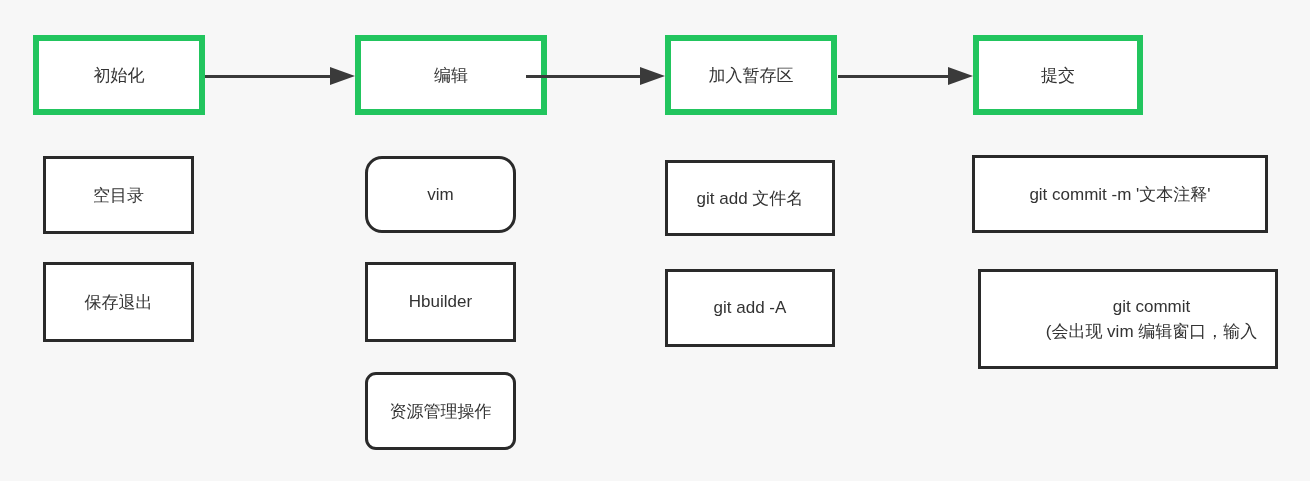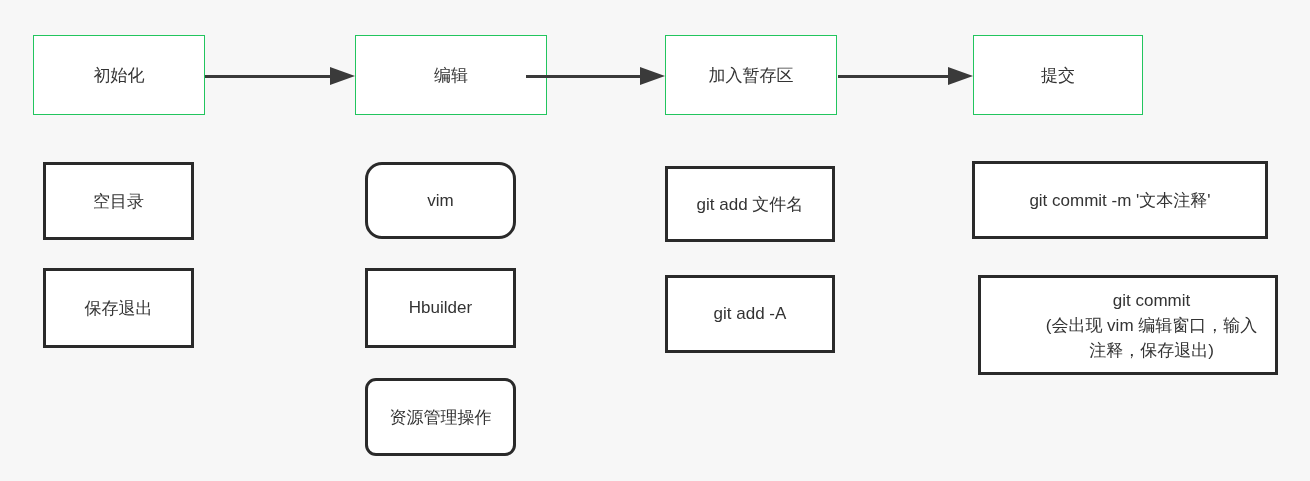--- a/index.html
+++ b/index.html
@@ -19,27 +19,26 @@
     background: #ffffff;
     display: flex;
     align-items: center;
     justify-content: center;
     text-align: center;
     color: #333333;
     font-size: 17px;
     box-sizing: border-box;
   }
   .stage {
-    border: 1px solid #22c55e;
+    border: 6px solid #22c55e;
     top: 35px;
     height: 80px;
   }
   .node {
     border: 3px solid #2a2a2a;
-    margin-top: 6px;
   }
   .arrow {
     position: absolute;
     top: 67px;
     height: 18px;
   }
   .arrow .shaft {
     position: absolute;
     left: 0;
     top: 7.5px;
@@ -143,16 +142,15 @@
   <div class="box node c3b2">
     <span>git add -A</span>
   </div>
 
   <div class="box node c4b1">
     <span>git commit -m '文本注释'</span>
   </div>
   <div class="box node multiline c4b2">
     <div>git commit</div>
     <div>(会出现 vim 编辑窗口，输入</div>
-    <div>注释，保存退出)</div>
   </div>
 
 </div>
 
 </body></html>

